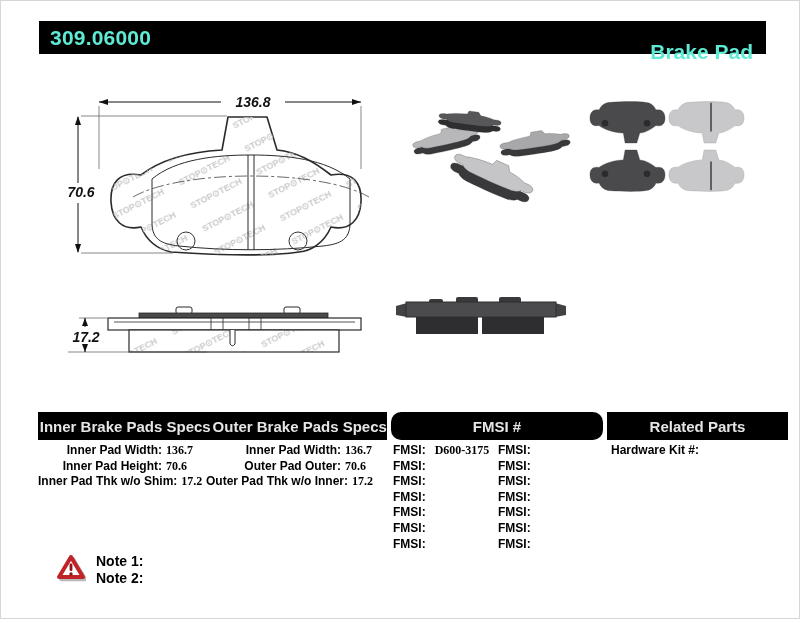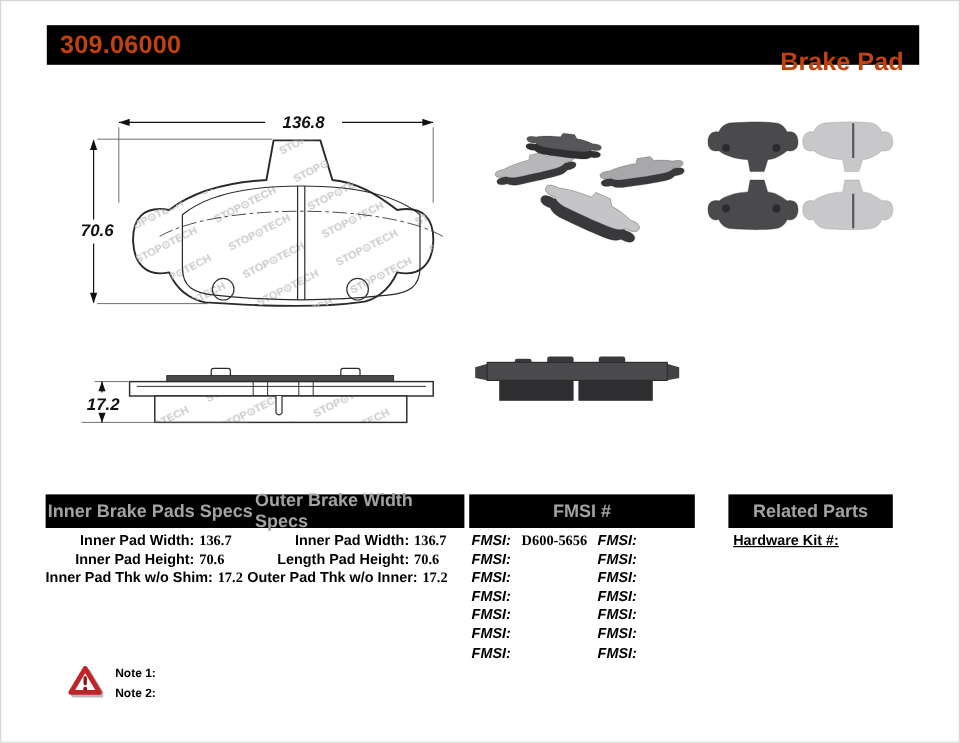--- a/index.html
+++ b/index.html
@@ -4,58 +4,58 @@
 <style>
   html,body{margin:0;padding:0;background:#fff;}
   .page{
     position:relative;width:798px;height:617px;background:#fff;
     border:1px solid #d6d6d6;overflow:hidden;
     font-family:"Liberation Sans",sans-serif;color:#000;
   }
   
   .top-bar{
     position:absolute;left:38px;top:20px;width:727px;height:33px;
-    background:#000;color:#c2410c;display:flex;align-items:center;
+    background:#000;color:#5eead4;display:flex;align-items:center;
     justify-content:space-between;box-sizing:border-box;
     padding:0 13px 0 11px;
   }
   .top-bar .part-no{font-size:21px;font-weight:bold;letter-spacing:0.2px;}
   .top-bar .prod{font-size:21px;font-weight:bold;margin-top:28px;}
   
   .art{position:absolute;left:0;top:0;width:800px;height:619px;}
   svg text{font-family:"Liberation Sans",sans-serif;}
   .dim-label{font-size:14px;font-weight:bold;font-style:italic;fill:#111;}
   
   .hdr-bar{
-    position:absolute;top:411px;height:28px;background:#000;color:#a3a3a3;
+    position:absolute;top:411px;height:28px;background:#000;color:#e5e5e5;
     display:flex;align-items:center;justify-content:center;
     font-size:15px;font-weight:bold;
   }
   .specs-bar{left:37px;width:349px;justify-content:stretch;padding:0;}
   .hdr-half{flex:1;display:flex;align-items:center;justify-content:center;height:100%;}
-  .fmsi-bar{left:390px;width:188px;}
-  .related-bar{left:606px;width:137px;}
+  .fmsi-bar{left:390px;width:212px;border-radius:10px;}
+  .related-bar{left:606px;width:181px;}
   
   .col{position:absolute;top:442px;font-size:12px;font-weight:bold;}
   .spec-row{display:flex;height:15.6px;line-height:15.6px;white-space:nowrap;}
   .lbl{flex:1;text-align:right;}
   .val{width:44px;text-align:left;padding-left:4px;font-family:Liberation Serif, serif;}
   .inner-col{left:37px;width:172px;}
   .outer-col{left:205px;width:183px;}
   .fmsi-col{width:105px;}
-  .fmsi-col .lbl{flex:none;text-align:left;font-style:italic;}
+  .fmsi-col .lbl{flex:none;text-align:left;}
   .fmsi-col .val{width:auto;padding-left:9px;}
   .fmsi-col1{left:392px;}
   .fmsi-col2{left:497px;}
   .related-col{left:610px;width:165px;}
-  .related-col .lbl{flex:none;text-align:left;text-decoration:underline;}
+  .related-col .lbl{flex:none;text-align:left;}
   
   .notes{position:absolute;left:55px;top:550px;width:300px;height:55px;}
   .warn-tri{position:absolute;left:0;top:3px;}
-  .note-line{position:absolute;left:40px;font-size:10px;font-weight:bold;line-height:17px;}
+  .note-line{position:absolute;left:40px;font-size:14px;font-weight:bold;line-height:17px;}
   .note-1{top:2px;}
   .note-2{top:19px;}
 </style>
 </head>
 <body>
 
 <div class="page">
 
   <div class="top-bar">
     <span class="part-no">309.06000</span>
@@ -185,21 +185,21 @@
       <rect x="415" y="316" width="62" height="17" fill="#2e2e30"></rect>
       <rect x="481" y="316" width="62" height="17" fill="#2e2e30"></rect>
     </g>
   </svg>
 
   <div class="hdr-bar specs-bar">
     <div class="hdr-half">
       <span>Inner Brake Pads Specs</span>
     </div>
     <div class="hdr-half">
-      <span>Outer Brake Width Specs</span>
+      <span>Outer Brake Pads Specs</span>
     </div>
   </div>
   <div class="hdr-bar fmsi-bar">
     <span>FMSI #</span>
   </div>
   <div class="hdr-bar related-bar">
     <span>Related Parts</span>
   </div>
 
   <div class="col inner-col">
@@ -216,33 +216,33 @@
       <span class="val">17.2</span>
     </div>
   </div>
 
   <div class="col outer-col">
     <div class="spec-row">
       <span class="lbl">Inner Pad Width:</span>
       <span class="val">136.7</span>
     </div>
     <div class="spec-row">
-      <span class="lbl">Length Pad Height:</span>
+      <span class="lbl">Outer Pad Outer:</span>
       <span class="val">70.6</span>
     </div>
     <div class="spec-row">
       <span class="lbl">Outer Pad Thk w/o Inner:</span>
       <span class="val">17.2</span>
     </div>
   </div>
 
   <div class="col fmsi-col fmsi-col1">
     <div class="spec-row">
       <span class="lbl">FMSI:</span>
-      <span class="val">D600-5656</span>
+      <span class="val">D600-3175</span>
     </div>
     <div class="spec-row">
       <span class="lbl">FMSI:</span>
       <span class="val"></span>
     </div>
     <div class="spec-row">
       <span class="lbl">FMSI:</span>
       <span class="val"></span>
     </div>
     <div class="spec-row">

